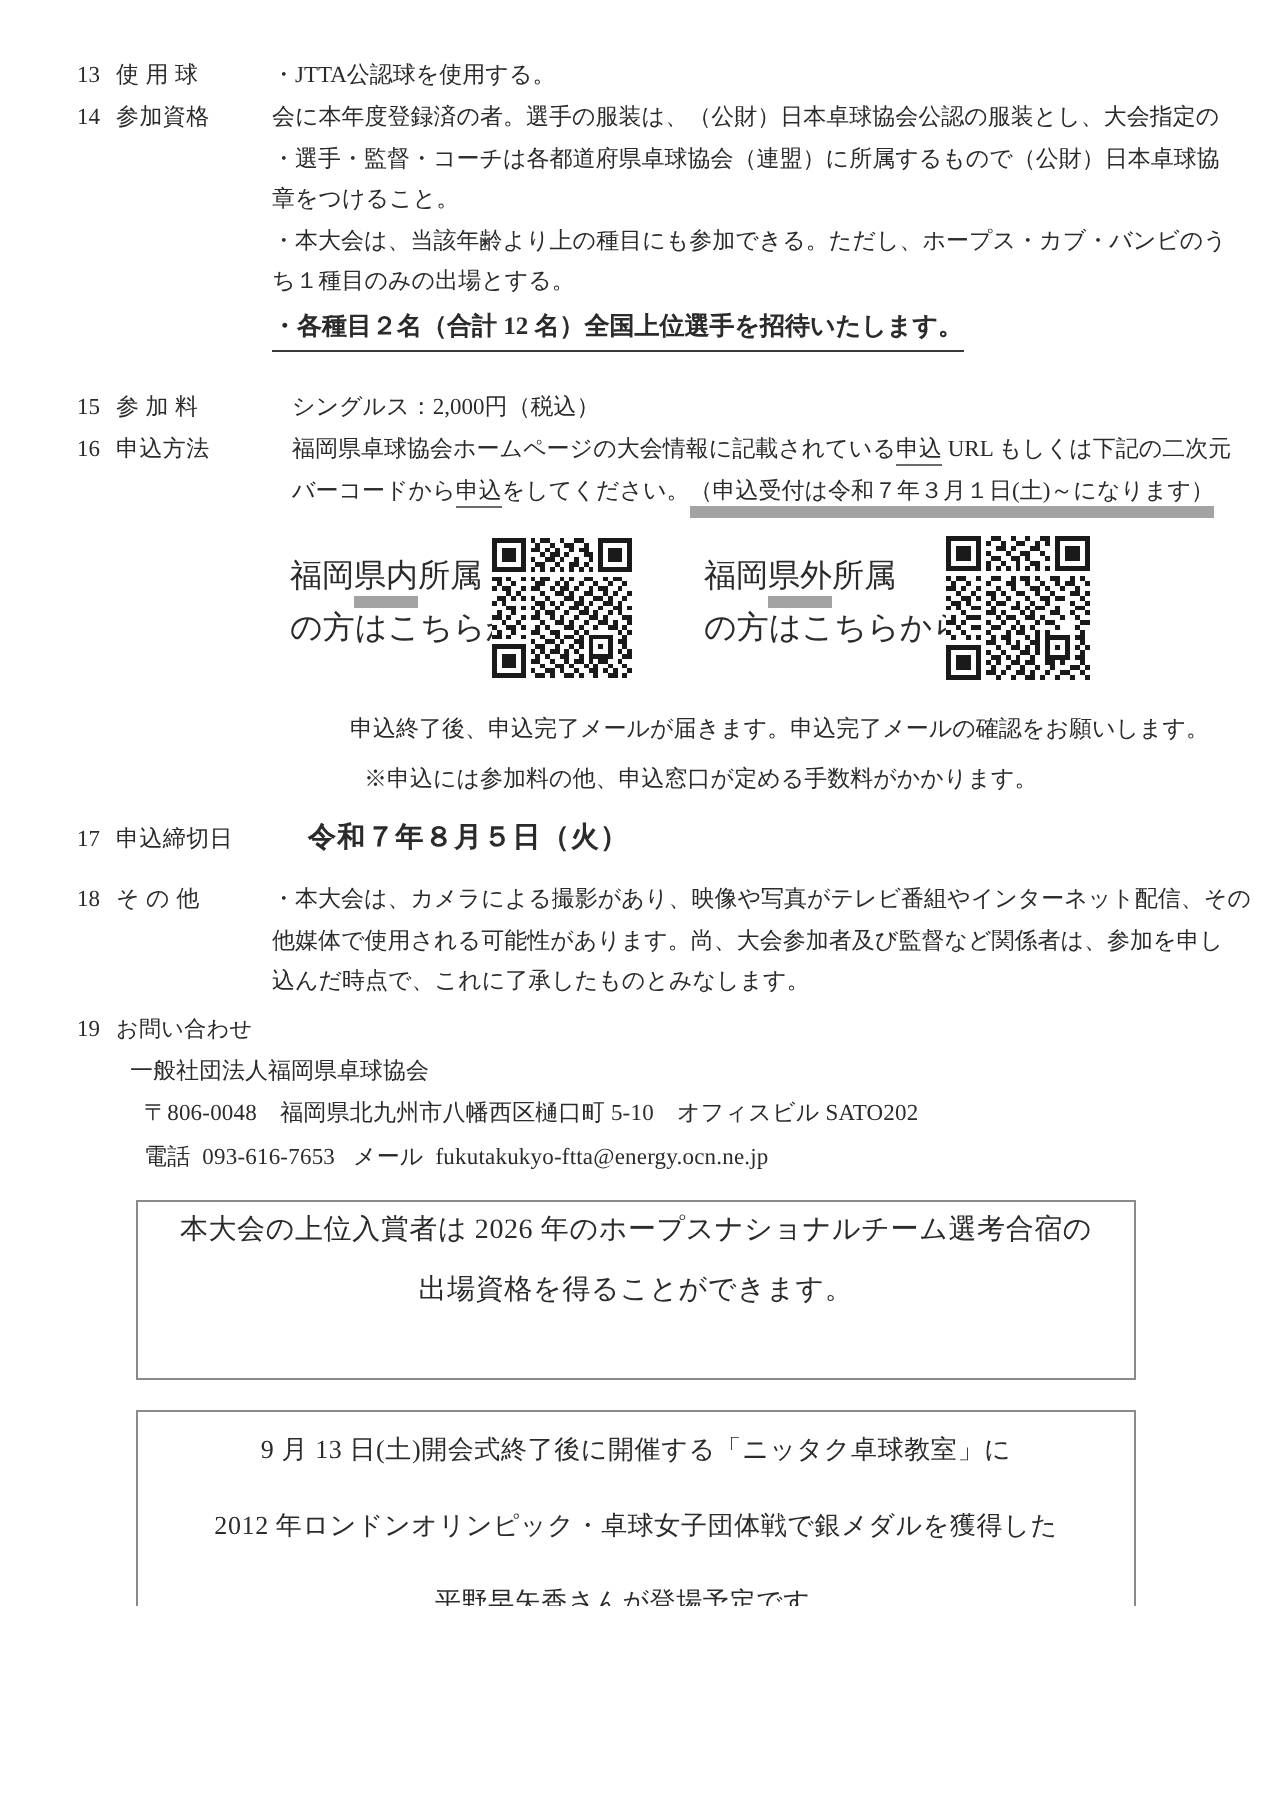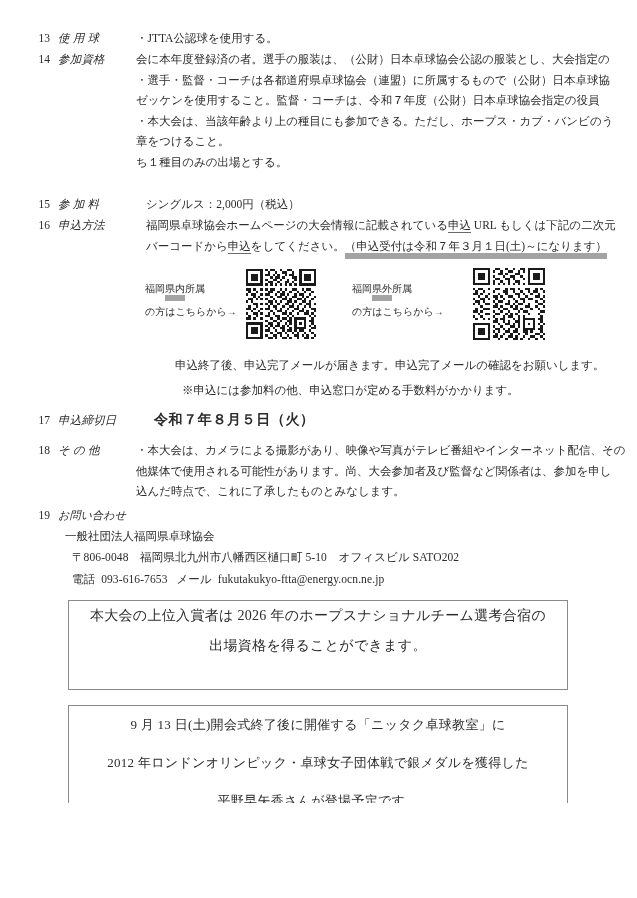--- a/index.html
+++ b/index.html
@@ -33,21 +33,20 @@
     line-height: 20px;
     flex: 0 0 auto;
   }
   .item-label {
     width: 78px;
     margin-left: 8px;
     font-size: 11.5px;
     line-height: 20px;
     flex: 0 0 auto;
     letter-spacing: 0.2px;
-    font-style: italic;
   }
   .item-label.spread {
     display: flex;
     justify-content: space-between;
   }
   .item-body {
     font-size: 11.5px;
     line-height: 20px;
   }
 
@@ -81,21 +80,21 @@
 
   .bold-date {
     font-weight: bold;
     font-size: 14px;
     letter-spacing: 0.6px;
   }
 
   
   .qr-block { position: absolute; }
   .qr-caption {
-    font-size: 10px;
+    font-size: 16px;
     line-height: 22px;
     white-space: nowrap;
   }
   .qr-img {
     position: absolute;
     image-rendering: pixelated;
     background: #ffffff;
   }
 
   
@@ -140,24 +139,26 @@
       <div class="para-line bullet-line">・JTTA公認球を使用する。</div>
     </div>
   </div>
 
   <div class="item-row" style="left:28px; top:49px;">
     <div class="item-num">14</div>
     <div class="item-label spread">参加資格</div>
     <div class="item-body">
       <div class="para-line">会に本年度登録済の者。選手の服装は、（公財）日本卓球協会公認の服装とし、大会指定の</div>
       <div class="para-line bullet-line">・選手・監督・コーチは各都道府県卓球協会（連盟）に所属するもので（公財）日本卓球協</div>
-      <div class="para-line">ゼッケンを使用すること。監督・コーチは、令和７年度（公財）日本卓球協会指定の役員</div>
+      <div class="para-line">章をつけること。</div>
       <div class="para-line bullet-line">・本大会は、当該年齢より上の種目にも参加できる。ただし、ホープス・カブ・バンビのう</div>
-      <div class="para-line">章をつけること。</div>
       <div class="para-line">ち１種目のみの出場とする。</div>
+      <div class="para-line" style="line-height:22px;">
+        <span class="highlight-line">・各種目２名（合計 12 名）全国上位選手を招待いたします。</span>
+      </div>
     </div>
   </div>
 
   <div class="item-row" style="left:28px; top:194px;">
     <div class="item-num">15</div>
     <div class="item-label spread">参 加 料</div>
     <div class="item-body" style="margin-left:10px;">
       <div class="para-line">シングルス：2,000円（税込）</div>
     </div>
   </div>

